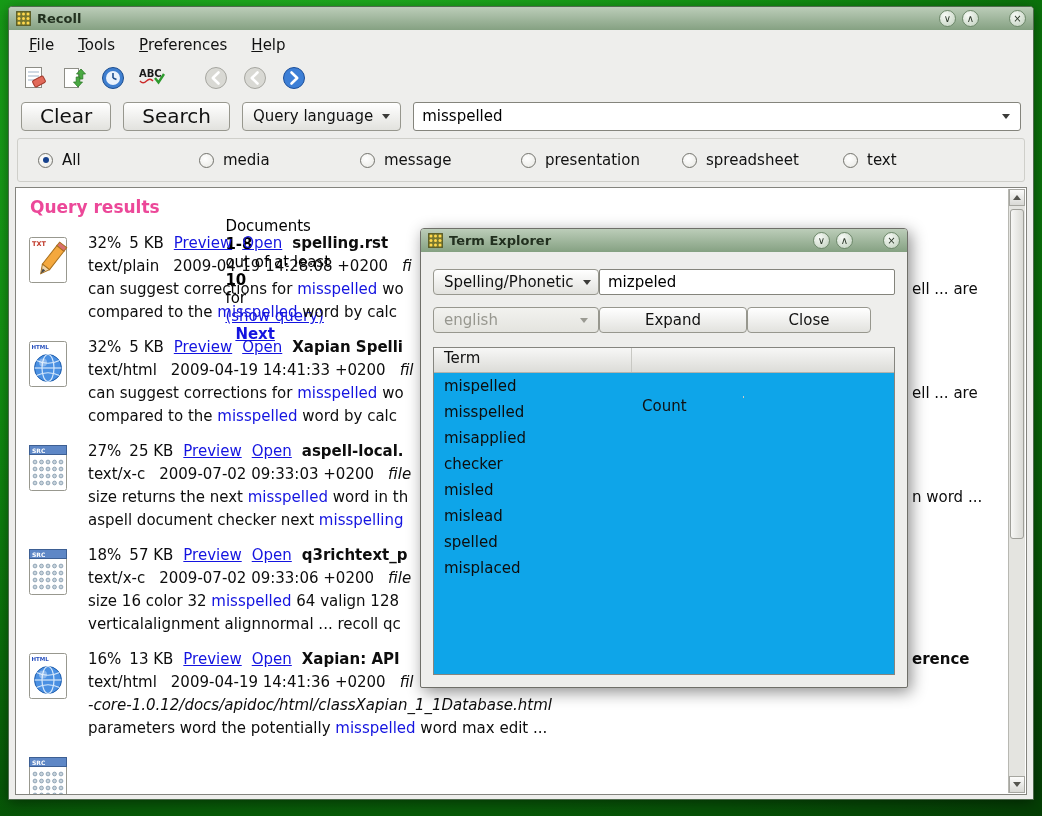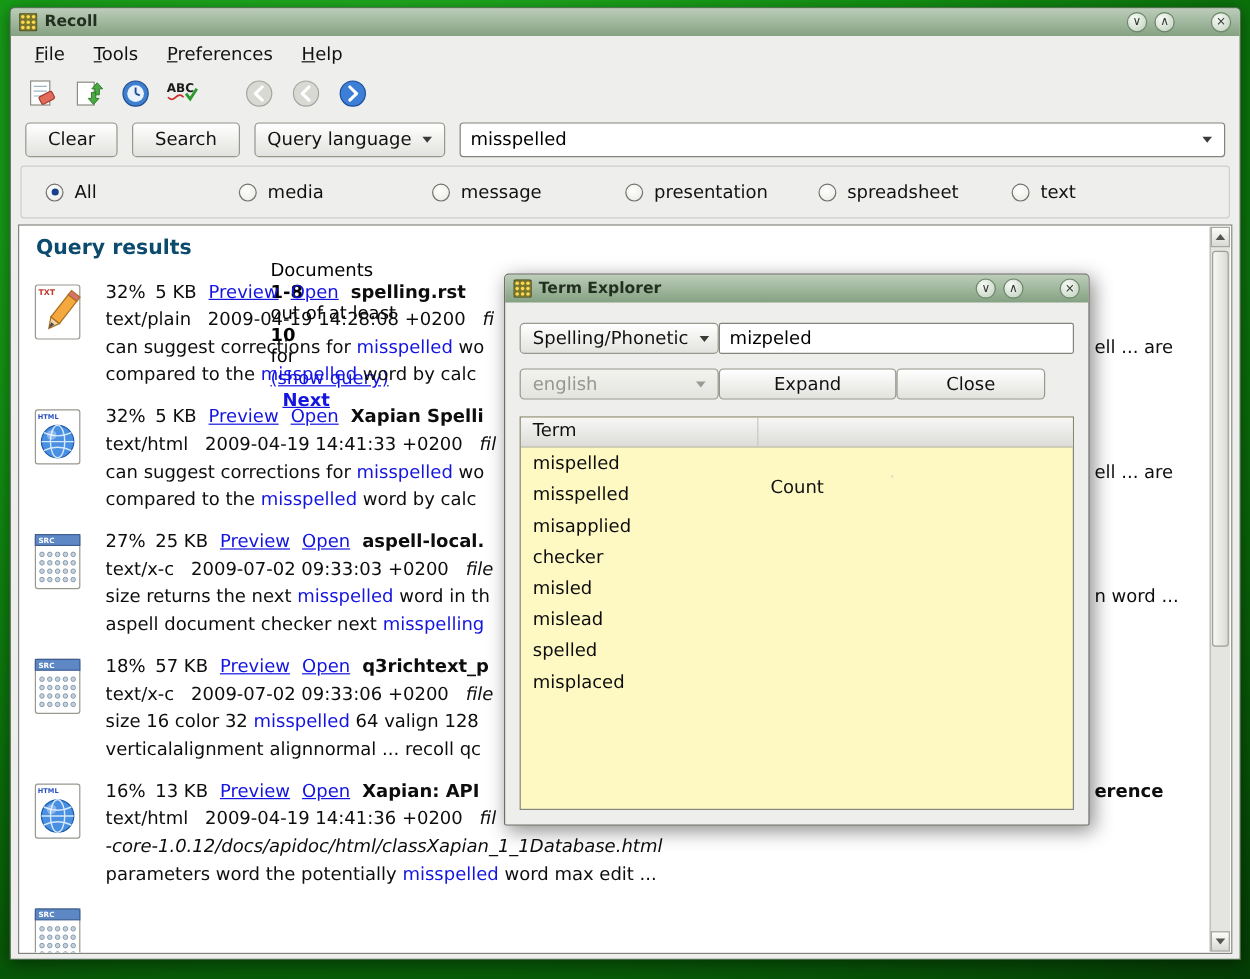--- a/index.html
+++ b/index.html
@@ -22,42 +22,42 @@
   .winbtn.closebtn { margin-left:24px; }
 
   .menubar { height:29px; display:flex; align-items:center; padding:0 10px; gap:4px; }
   .menu-item { font-size:15px; padding:3px 10px; color:#111; }
 
   .toolbar { height:37px; display:flex; align-items:center; padding:0 12px; gap:11px; }
   .tool-btn { width:28px; height:26px; display:inline-flex; align-items:center; justify-content:center; }
   .tb-gap { width:14px; }
 
   .searchrow { height:40px; display:flex; align-items:center; padding:0 12px; gap:12px; }
-  .btn { height:29px; padding:0 18px; font-size:15px; color:#111;
+  .btn { height:29px; padding:0 18px; font-size:20px; color:#111;
     background:linear-gradient(#ffffff,#e2e2de); border:1px solid #97978e; border-radius:4px;
     box-shadow:inset 0 1px 0 #fff; }
   .combo { height:29px; padding:0 10px; font-size:15px; color:#111; display:flex; align-items:center; gap:9px;
     background:linear-gradient(#ffffff,#e2e2de); border:1px solid #97978e; border-radius:4px; }
   .arrow { width:0; height:0; border-left:4.5px solid transparent; border-right:4.5px solid transparent; border-top:5.5px solid #3b3b38; }
   .querybox { flex:1; height:29px; background:#fff; border:1px solid #84847c; border-radius:3px;
     display:flex; align-items:center; padding:0 10px 0 8px; gap:8px; }
   .qinput { flex:1; border:none; outline:none; font-size:15px; background:transparent; color:#000; }
 
   .filterrow { position:absolute; left:8px; right:8px; top:131px; height:44px;
     border:1px solid #cfcfca; border-radius:3px; display:flex; align-items:center; padding:0 20px; }
   .filter { display:flex; align-items:center; gap:9px; width:164px; font-size:15px; color:#111; }
   .radio { width:15px; height:15px; border-radius:50%; border:1px solid #73736d;
     background:radial-gradient(circle at 40% 35%, #ffffff, #e7e7e2); position:relative; flex:0 0 15px; }
   .radio.sel::after { content:''; position:absolute; left:3.5px; top:3.5px; width:6px; height:6px; border-radius:50%; background:#16418d; }
 
   
   .results { position:absolute; left:6px; right:6px; top:180px; bottom:4px;
     background:#fff; border:1px solid #84847e; overflow:hidden; }
   .rhead { position:absolute; top:9px; left:14px; display:flex; align-items:baseline; white-space:pre; }
-  .qr { font-size:17px; font-weight:bold; color:#0c4a6e; }
+  .qr { font-size:17px; font-weight:bold; color:#ec4899; }
   .rsum { font-size:15px; color:#000; margin-left:18px; }
   .rlink { color:#1414e0; text-decoration:underline; cursor:pointer; }
   .rlink.nb { font-weight:bold; margin-left:10px; }
   .rows { position:absolute; top:44px; left:10px; right:24px; bottom:0; overflow:hidden; }
   .row { position:relative; height:104px; display:flex; align-items:flex-start; }
   .row-icon { flex:0 0 62px; padding-top:3px; }
   .row-body { flex:1; position:relative; font-size:15px; line-height:23px; color:#0d0d0d; }
   .line { white-space:pre; }
   .l1 .score { margin-right:8px; }
   .l1 .size { margin-right:10px; }
@@ -87,21 +87,21 @@
   .dlg-body { padding:9px 12px 12px; }
   .drow { display:flex; margin-top:8px; align-items:center; }
   .drow2 { margin-top:12px; }
   .combo.w1 { width:166px; height:26px; justify-content:space-between; }
   .combo.disabled { color:#97978f; background:linear-gradient(#f2f2ef,#e4e4df); }
   .combo.disabled .arrow { border-top-color:#9a9a92; }
   .dinput { flex:1; height:26px; border:1px solid #84847c; border-radius:2px; padding:0 8px; font-size:15px; background:#fff; color:#000; }
   .dbtn { height:26px; font-size:15px; }
   .dbtn.expandb { width:148px; }
   .dbtn.closeb { width:124px; }
-  .ttable { margin-top:14px; height:328px; background:#fef9c3; border:1px solid #85857f; overflow:hidden; }
+  .ttable { margin-top:14px; height:328px; background:#0ea5e9; border:1px solid #85857f; overflow:hidden; }
   .thead { height:25px; display:flex; background:linear-gradient(#f7f7f6,#dcdcd8); border-bottom:1px solid #b3b3ad; font-size:15px; color:#111; }
   .th { padding:1px 10px; }
   .th.t1 { width:198px; border-right:1px solid #c8c8c3; }
   .th.t2 { width:112px; border-right:1px solid #c8c8c3;margin-top:48px; }
   .th.t3 { flex:1; }
   .term-row { height:26px; line-height:26px; padding:0 10px; font-size:15px; color:#0d0d0d; }
 </style>
 </head>
 <body>
 

